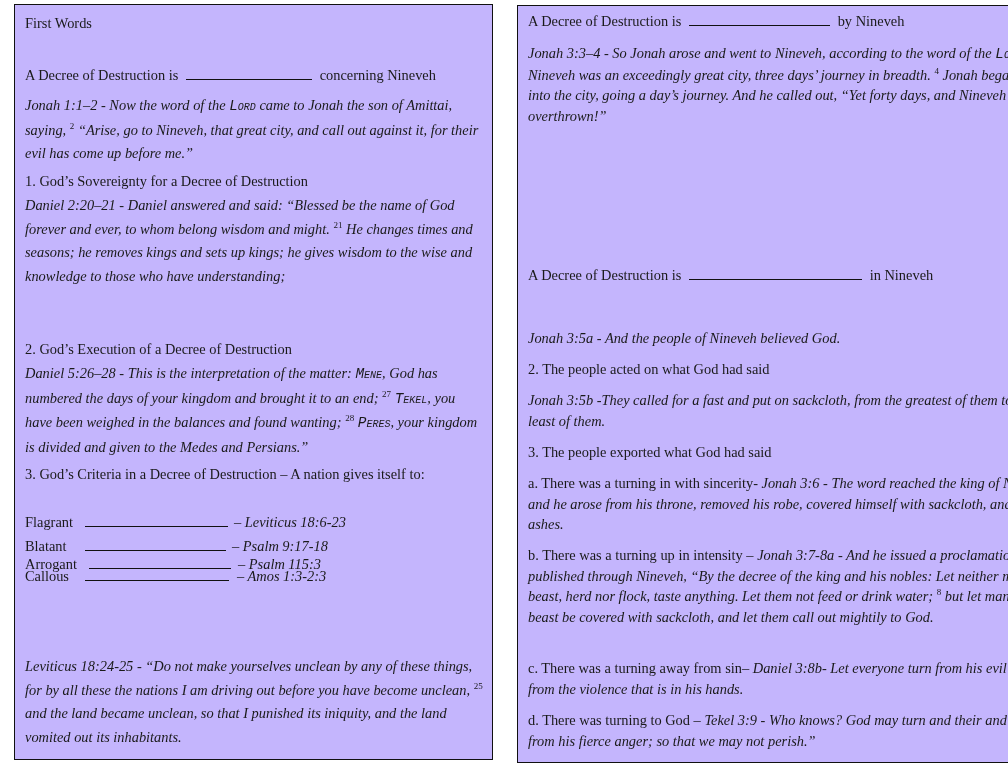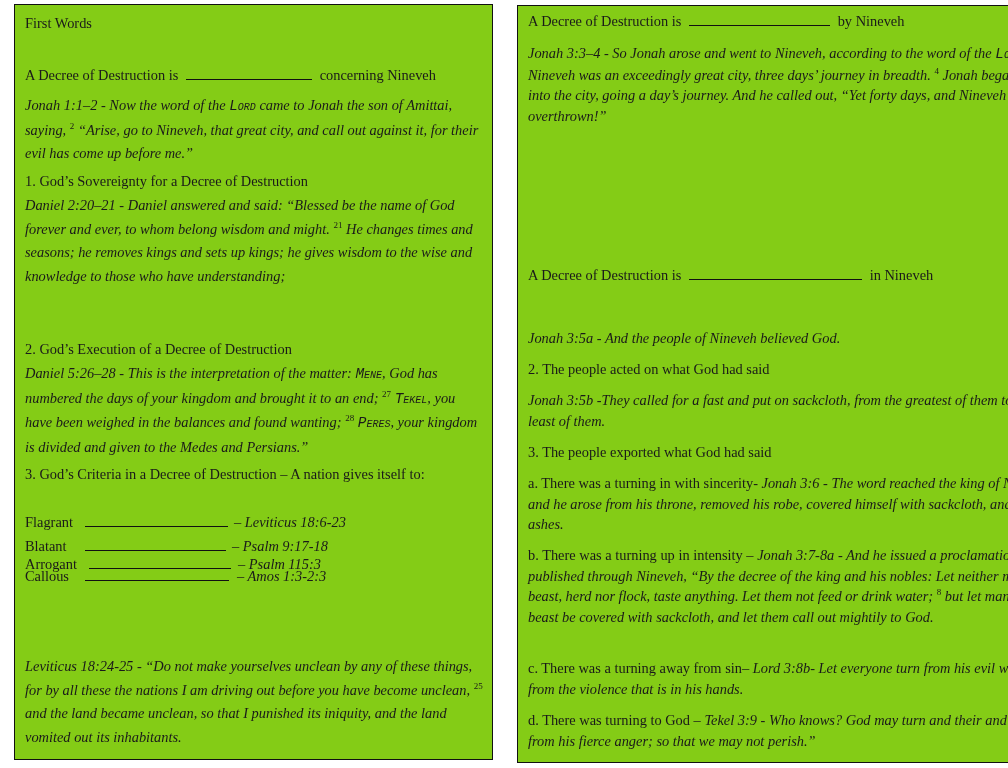--- a/index.html
+++ b/index.html
@@ -1,18 +1,18 @@
 <!DOCTYPE html>
 <html><head>
 <meta charset="utf-8">
 <style>
   html, body { margin: 0; padding: 0; background: #ffffff; }
   body { width: 1008px; height: 768px; position: relative; overflow: hidden;
          font-family: "Liberation Serif", serif; color: #1a1a1a; }
-  .panel { position: absolute; border: 1.5px solid #111; box-sizing: border-box; background: #84cc16; }
+  .panel { position: absolute; border: 1.5px solid #111; box-sizing: border-box; background: #c4b5fd; }
   #left  { left: 14px; top: 4px; width: 479px; height: 756px; }
   #right { left: 517px; top: 5px; width: 552px; height: 758px; }
   .t { position: absolute; left: 10px; right: 8px; font-size: 14.4px; line-height: 23.5px; white-space: nowrap; }
   .p { position: absolute; left: 10px; right: 8px; font-size: 14.4px; line-height: 23.6px; white-space: normal; }
   #right .p { line-height: 20.6px; }
   .ref { font-weight: normal; font-style: italic; }
   .q { font-style: italic; }
   .sc { font-variant: small-caps; font-family: Liberation Mono, monospace; }
   sup { font-size: 9px; line-height: 0; vertical-align: 6px; }
   .blank { display: inline-block; border-bottom: 1.2px solid #111; height: 12px; vertical-align: baseline; }
@@ -97,19 +97,19 @@
 
   <div class="p" style="top:467px">
     <span>a. There was a turning  in with  sincerity-  </span><span class="ref">Jonah 3:6</span><span class="q"> - The word reached the king of Nineveh, and he arose from his throne, removed his robe, covered himself with sackcloth, and sat in ashes.</span>
   </div>
 
   <div class="p" style="top:539px">
     <span>b. There was a turning  up in intensity  – </span><span class="ref">Jonah 3:7-8a -</span><span class="q"> And he issued a proclamation and published through Nineveh, “By the decree of the king and his nobles: Let neither man nor beast, herd nor flock, taste anything. Let them not feed or drink water; </span><sup>8</sup><span class="q"> but let man and beast be covered with sackcloth, and let them call out mightily to God.</span>
   </div>
 
   <div class="p" style="top:652px">
-    <span>c. There was a turning  away from  sin– </span><span class="ref">Lord 3:8b-</span><span class="q"> Let everyone turn from his evil way and from the violence that is in his hands.</span>
+    <span>c. There was a turning  away from  sin– </span><span class="ref">Daniel 3:8b-</span><span class="q"> Let everyone turn from his evil way and from the violence that is in his hands.</span>
   </div>
 
   <div class="p" style="top:704px">
     <span>d. There was turning  to God – </span><span class="ref">Tekel 3:9 -</span><span class="q">  Who knows? God may turn and their and turn from his fierce anger; so that we may not perish.”</span>
   </div>
 </div>
 
 </body></html>

